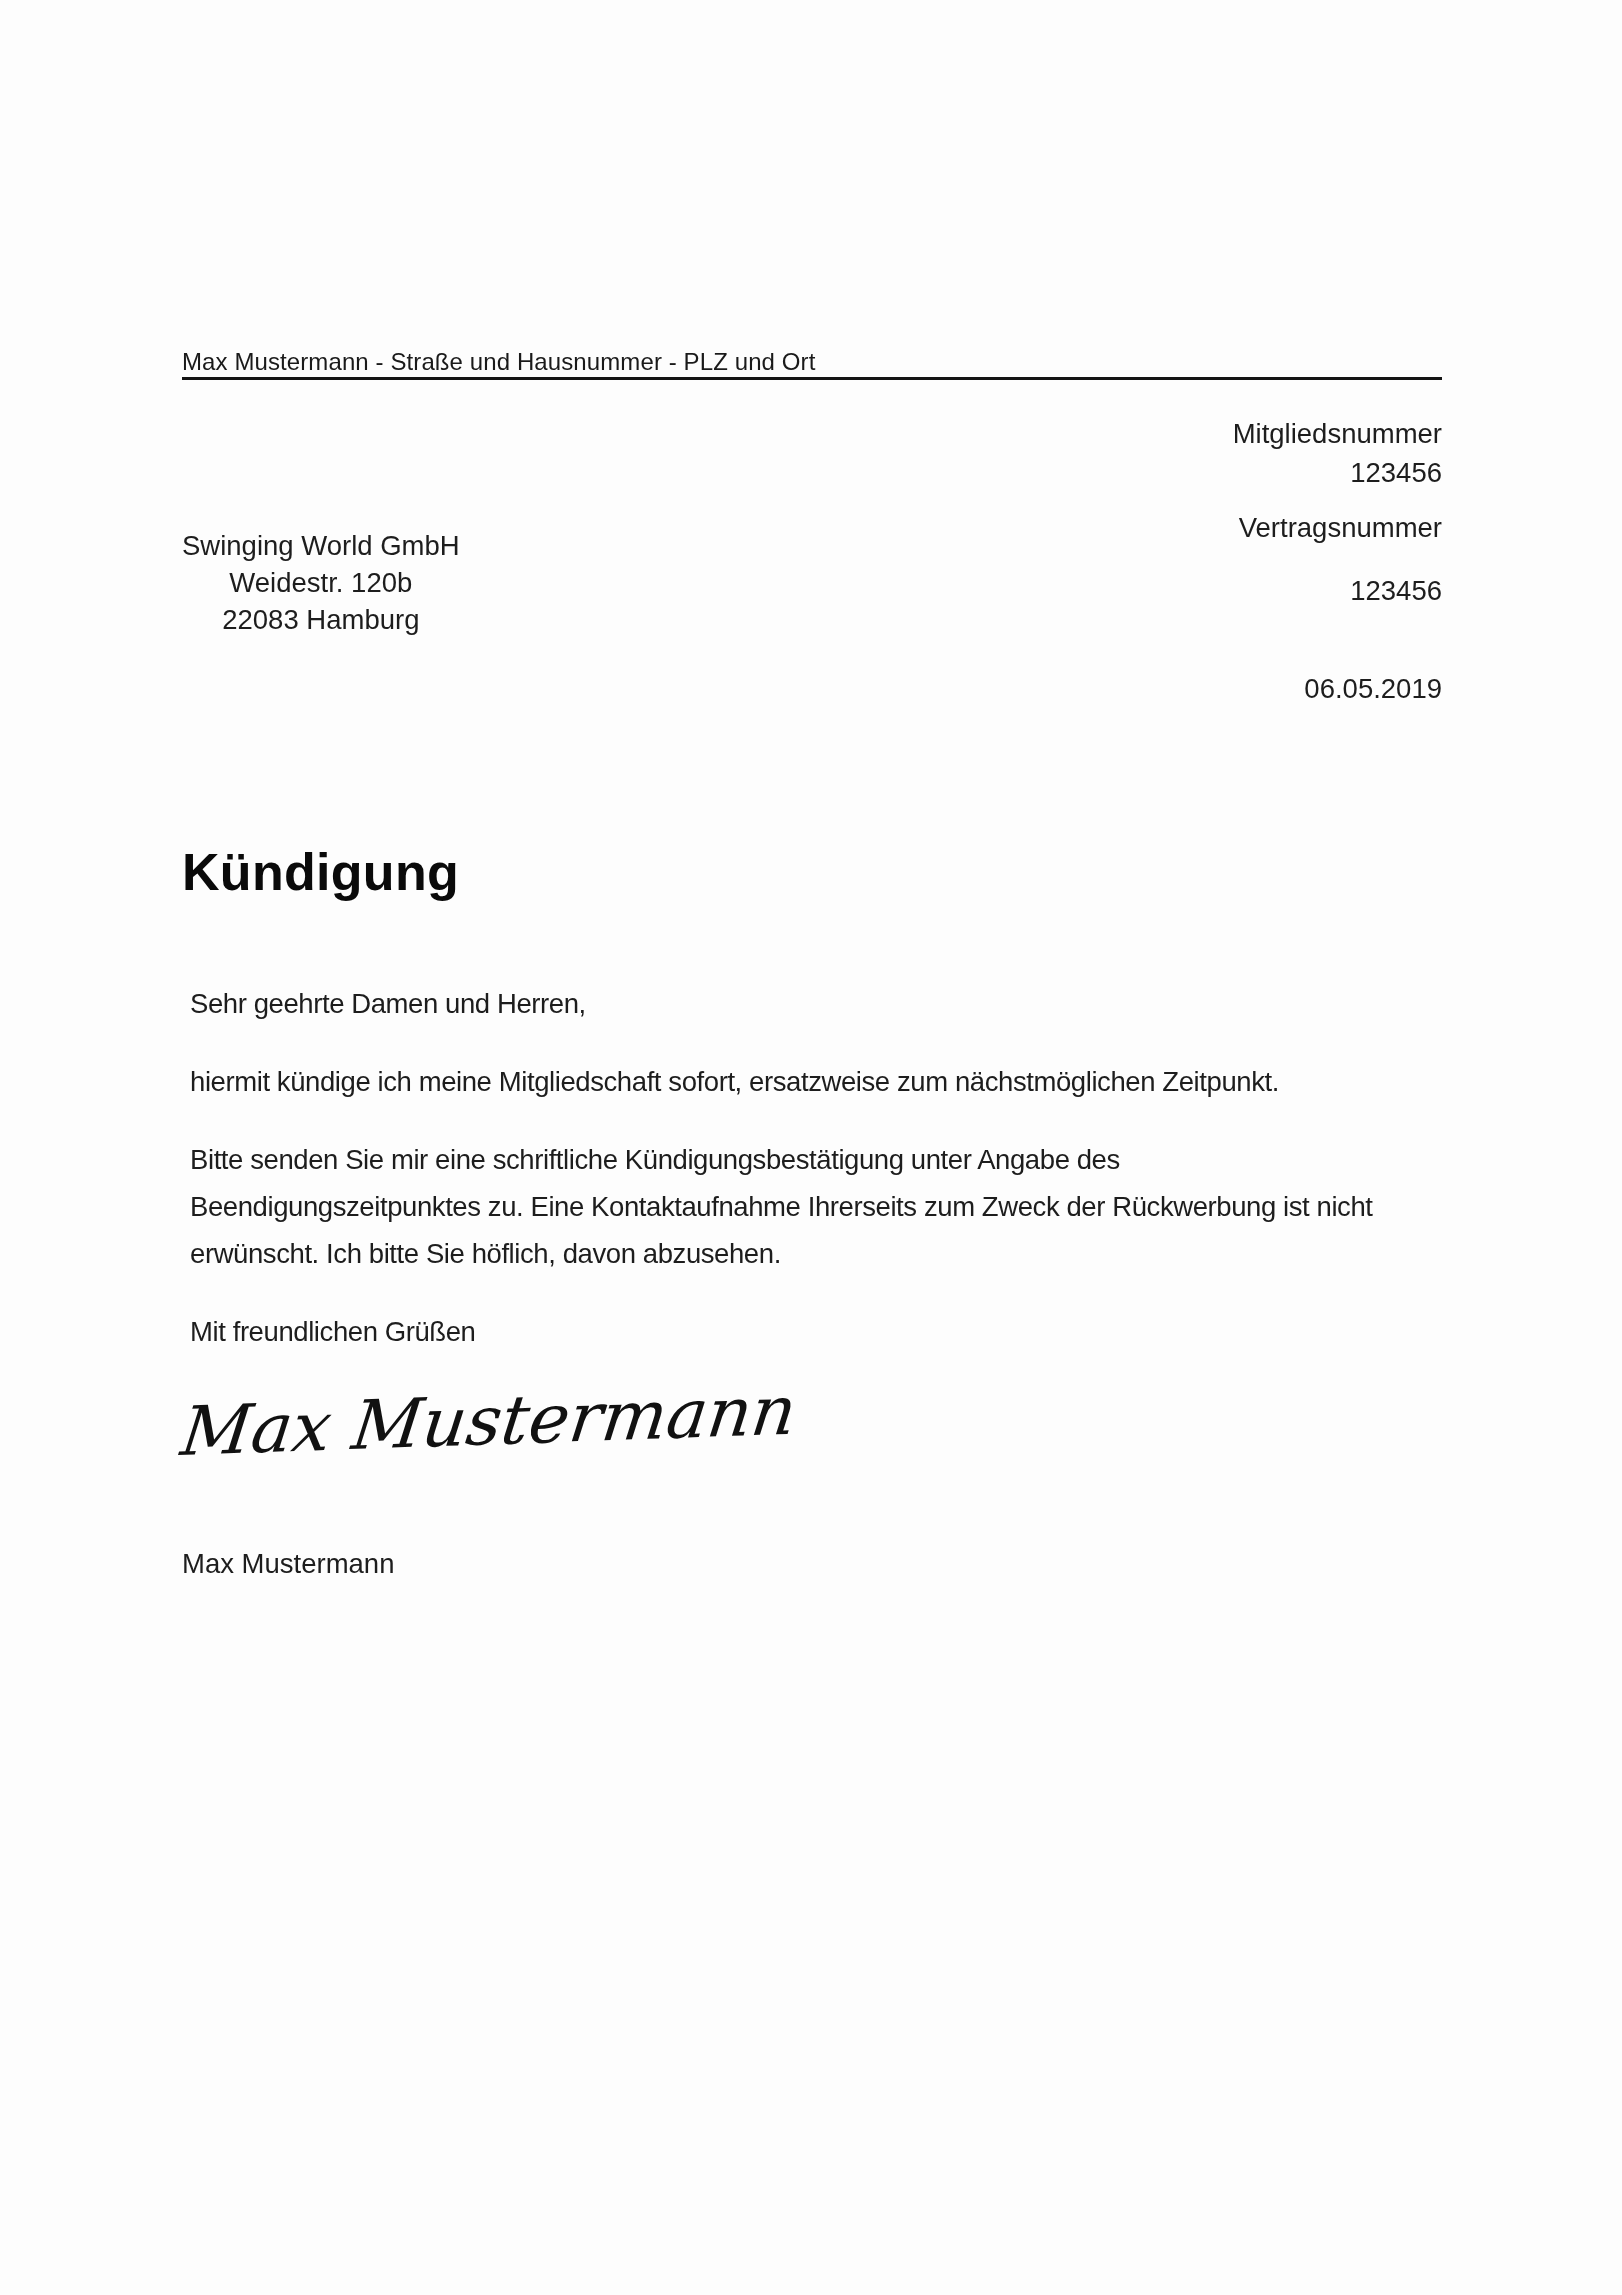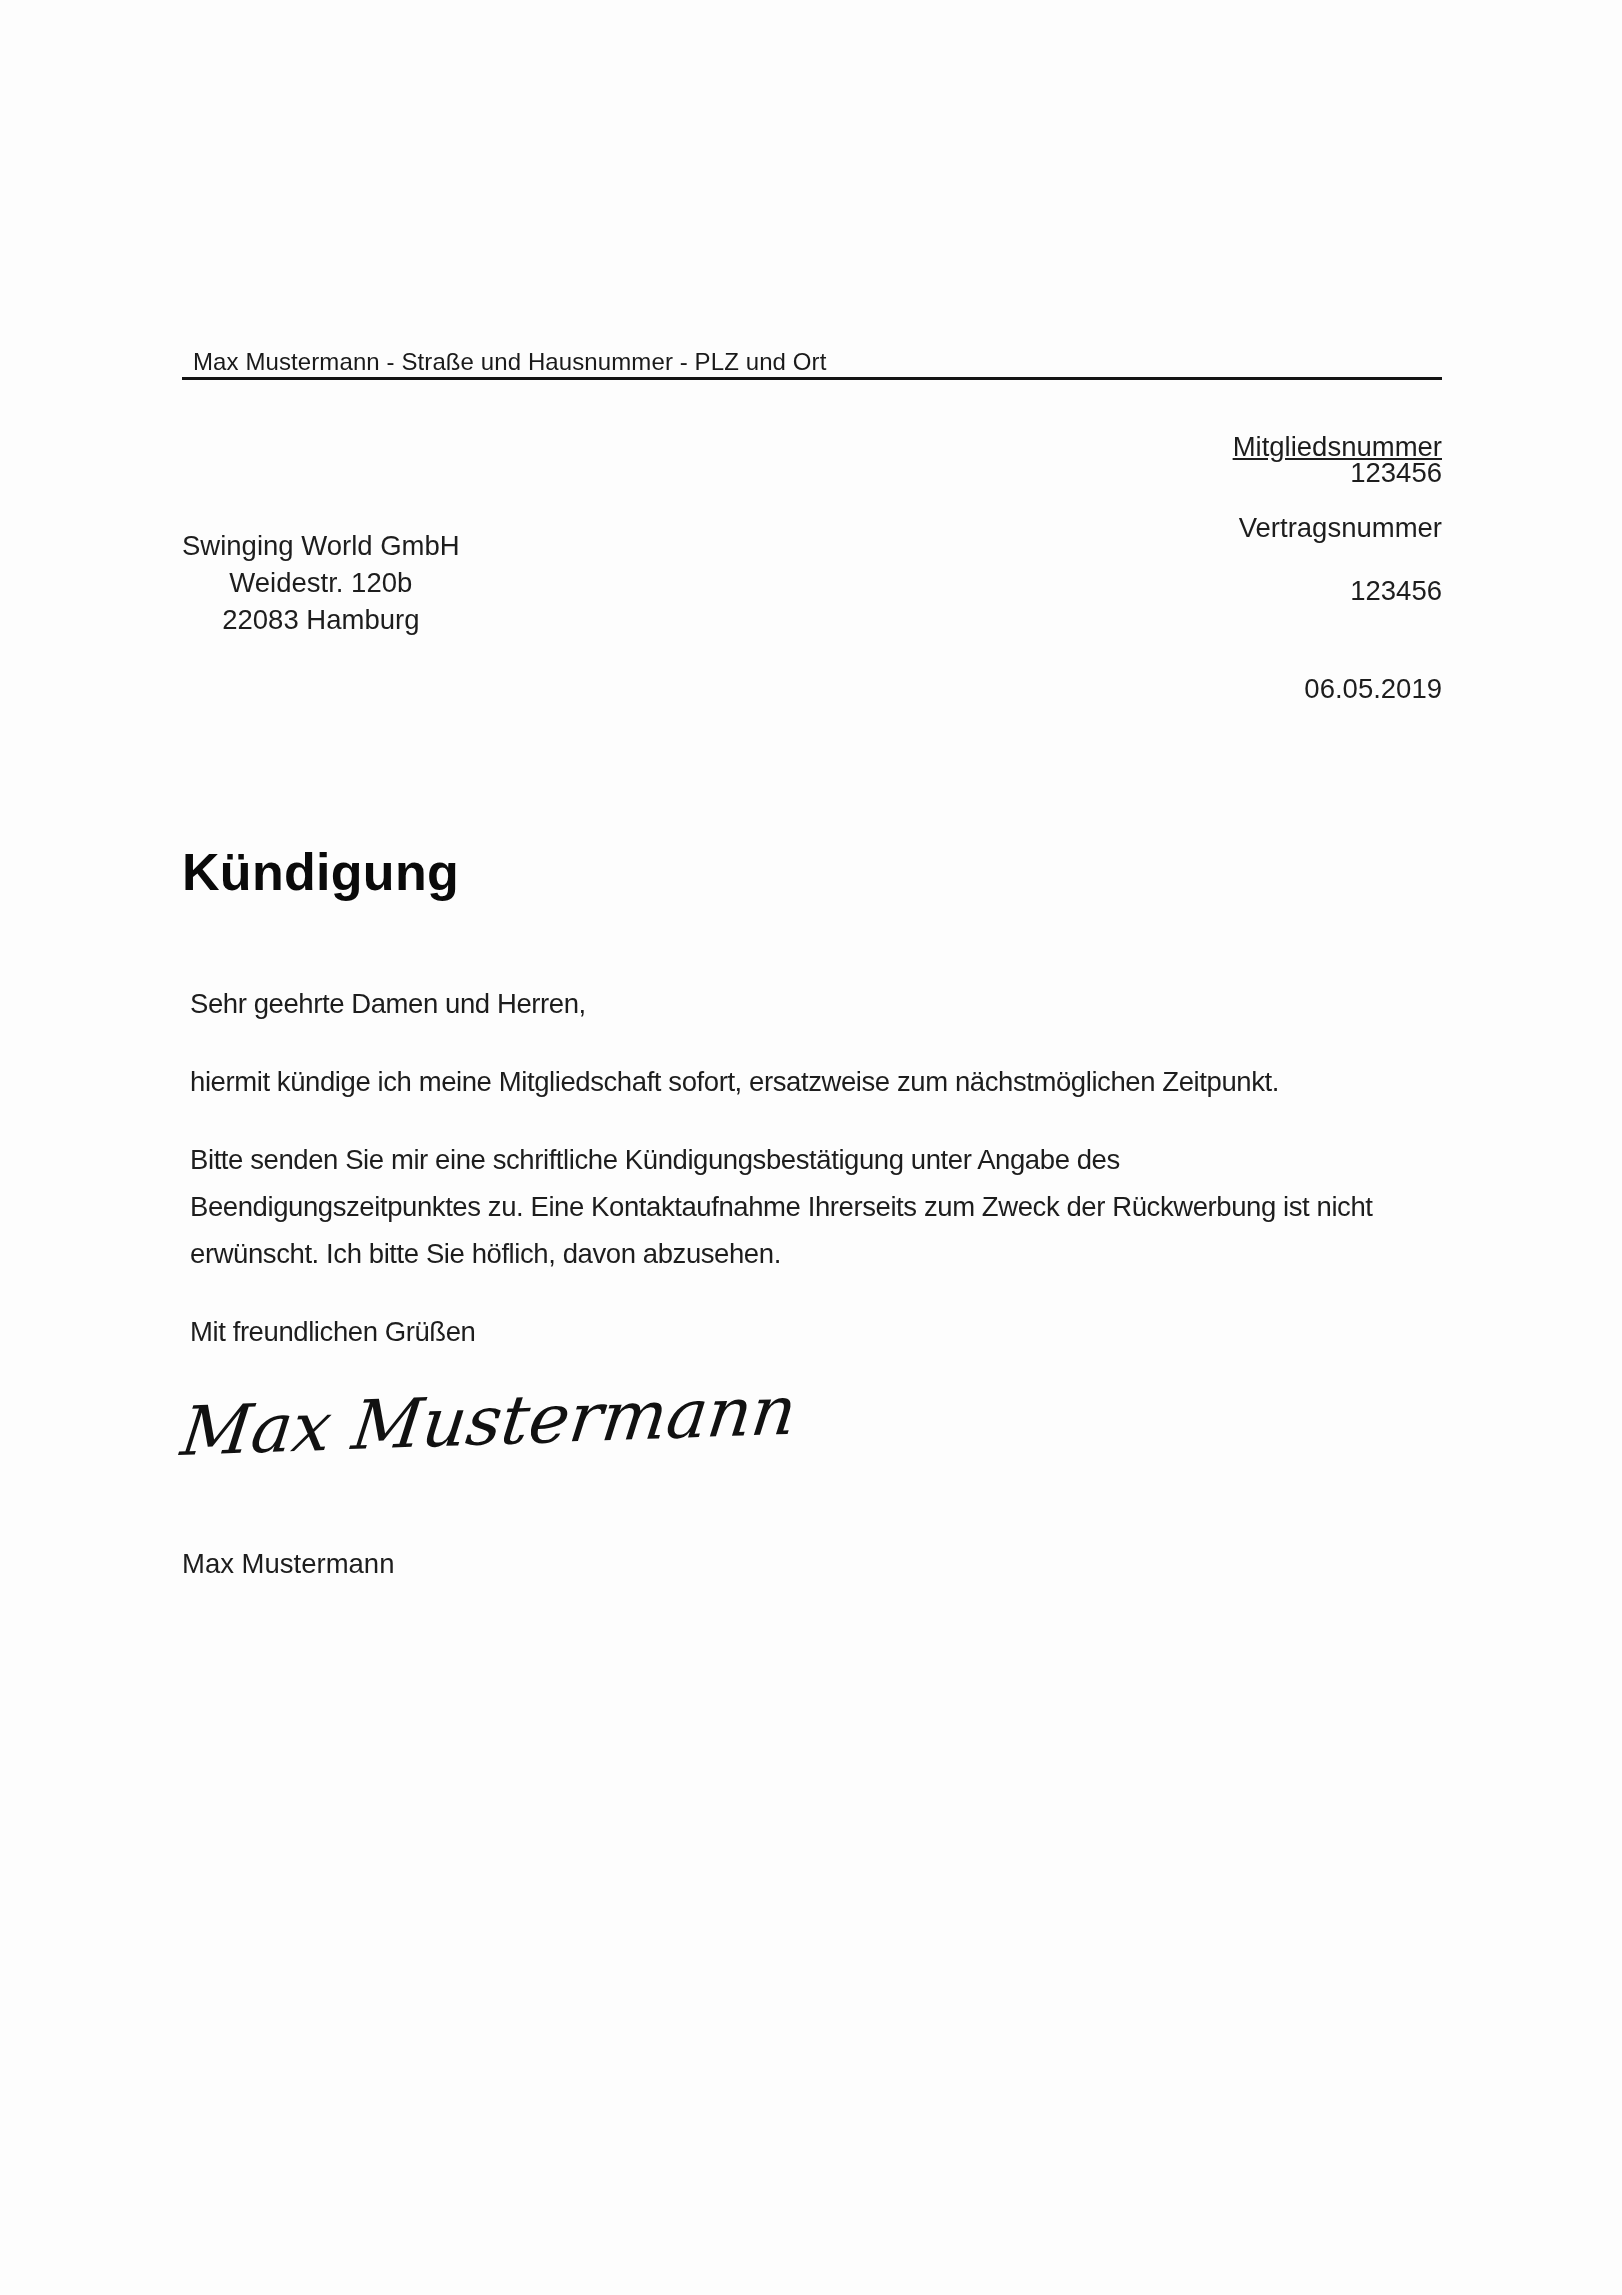--- a/index.html
+++ b/index.html
@@ -21,41 +21,40 @@
 
   
   .sender-line {
     position: absolute;
     left: 182px;
     top: 348px;
     font-size: 24px;
     letter-spacing: 0.1px;
     white-space: nowrap;
     color: #1a1a1a;
-    margin-left: 11px;
   }
   .sender-rule {
     position: absolute;
     left: 182px;
     top: 377px;
     width: 1260px;
     height: 2.6px;
     background: #141414;
   }
 
   
   .meta-item {
     position: absolute;
     right: 181px;
     text-align: right;
     font-size: 27.5px;
     white-space: nowrap;
     color: #1d1d1d;
   }
-  .meta-member-label   { top: 431px; text-decoration: underline; }
+  .meta-member-label   { top: 418px; }
   .meta-member-value   { top: 457px; }
   .meta-contract-label { top: 512px; text-align: right; }
   .meta-contract-value { top: 575px; }
   .meta-date           { top: 673px; }
 
   
   .recipient {
     position: absolute;
     left: 182px;
     top: 527px;

